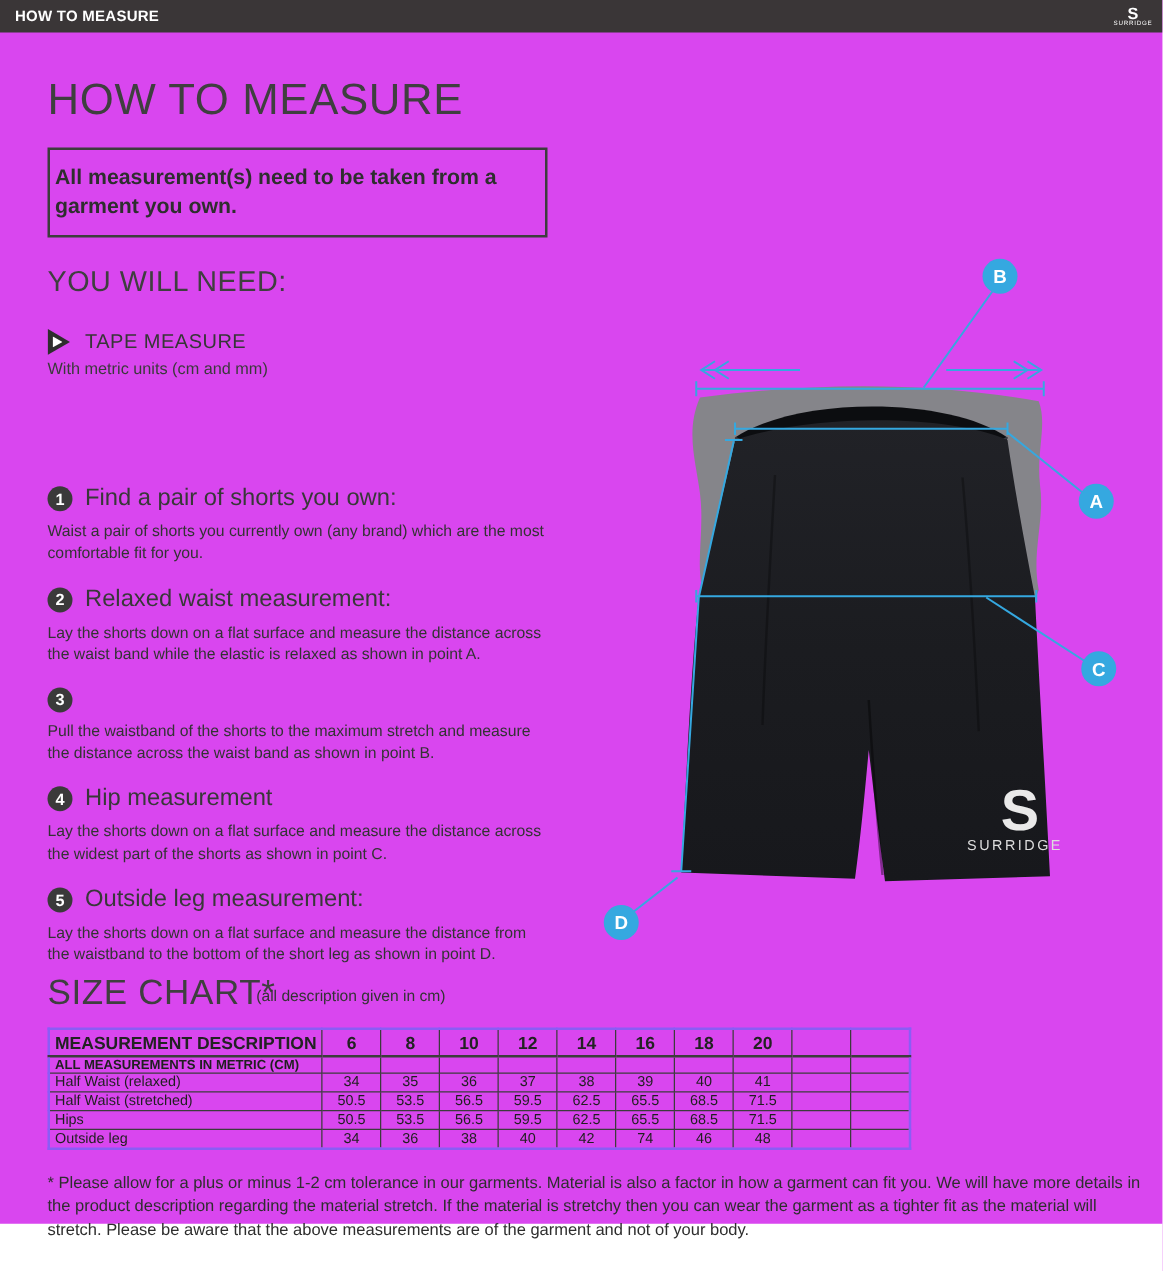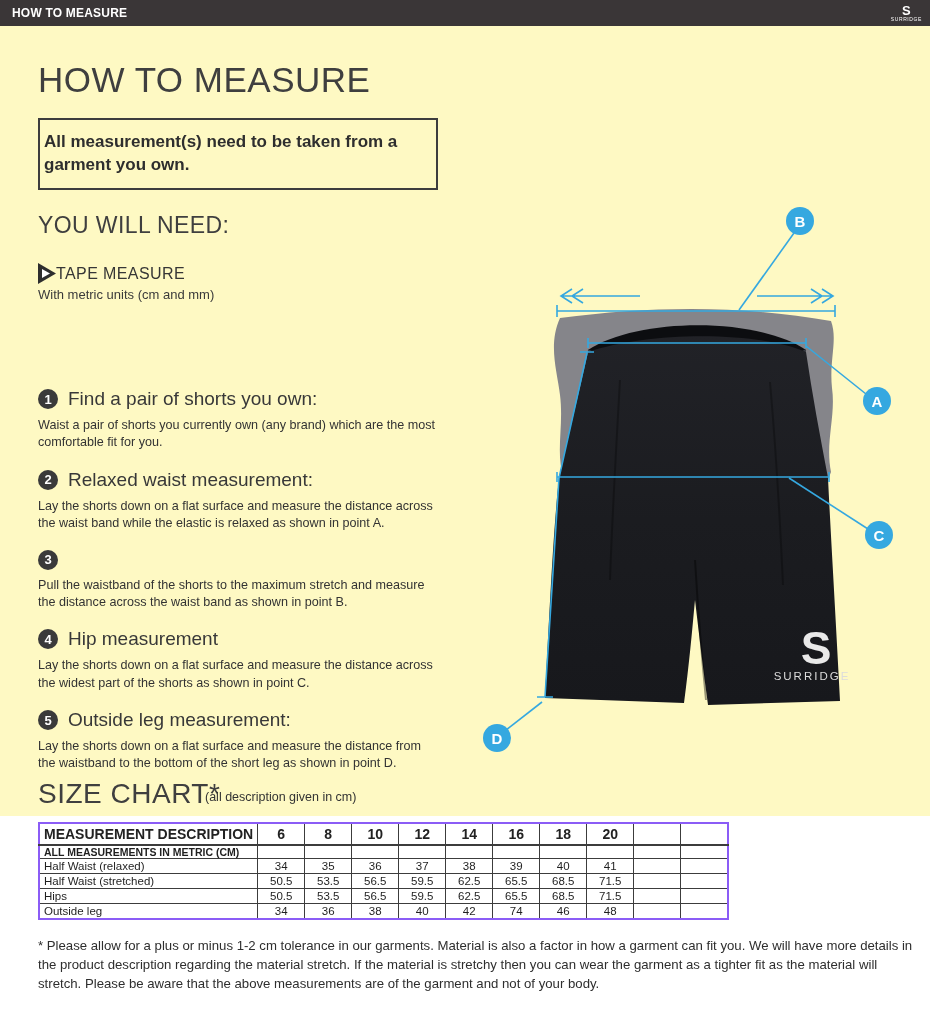--- a/index.html
+++ b/index.html
@@ -1,18 +1,18 @@
 <!DOCTYPE html>
 <html><head>
 <meta charset="utf-8">
 <style>
   * { margin:0; padding:0; box-sizing:border-box; }
   html,body { width:930px; height:1024px; background:#ffffff; overflow:hidden;
     font-family:"Liberation Sans", sans-serif; color:#3d3d3d; }
-  #stage { position:relative; width:930px; height:816px; background:#fef9c3; }
+  #stage { position:relative; width:930px; height:979px; background:#d946ef; }
 
   
   .topbar { position:absolute; left:0; top:0; width:930px; height:26px;
     background:#3a3637; display:flex; align-items:center; justify-content:space-between;
     padding:0 8px 0 12px; }
   .topbar-title { color:#ffffff; font-size:12px; font-weight:bold; letter-spacing:.2px; }
   .brand { display:flex; flex-direction:column; align-items:center; line-height:1; }
   .brand-mark { color:#fff; font-weight:bold; font-size:13px; line-height:11px; }
   .brand-name { color:#fff; font-size:5px; letter-spacing:.6px; margin-top:1px; }
 
@@ -20,21 +20,21 @@
   .h1 { position:absolute; left:38px; top:60px; font-size:35px; letter-spacing:.5px;
     color:#3f3f3f; font-weight:400; }
   .notice { position:absolute; left:38px; top:118px; width:400px; min-height:68px;
     border:2px solid #3d3d3d; padding:11px 4px; }
   .notice-text { font-size:17px; font-weight:bold; color:#2e2e2e; line-height:1.35; }
 
   .ywn-heading { position:absolute; left:38px; top:212px; font-size:23px;
     letter-spacing:.4px; color:#3f3f3f; }
   .need-list { position:absolute; left:38px; top:263px; width:420px; }
   .need-item { margin-bottom:23px; }
-  .need-head { display:flex; align-items:center; gap:0; }
+  .need-head { display:flex; align-items:center; gap:12px; }
   .tri { position:relative; width:18px; height:21px; flex:none; }
   .tri-outer { position:absolute; inset:0; background:#2e2e2e;
     clip-path:polygon(0 0,100% 50%,0 100%); }
   .tri-inner { position:absolute; left:4px; top:6px; width:8px; height:9px; background:#fff;
     clip-path:polygon(0 0,100% 50%,0 100%); }
   .need-label { font-size:16px; letter-spacing:.4px; color:#363636; }
   .need-desc { font-size:13px; color:#3a3a3a; margin-top:3px; }
 
   
   .steps { position:absolute; left:38px; top:388px; width:410px; }

